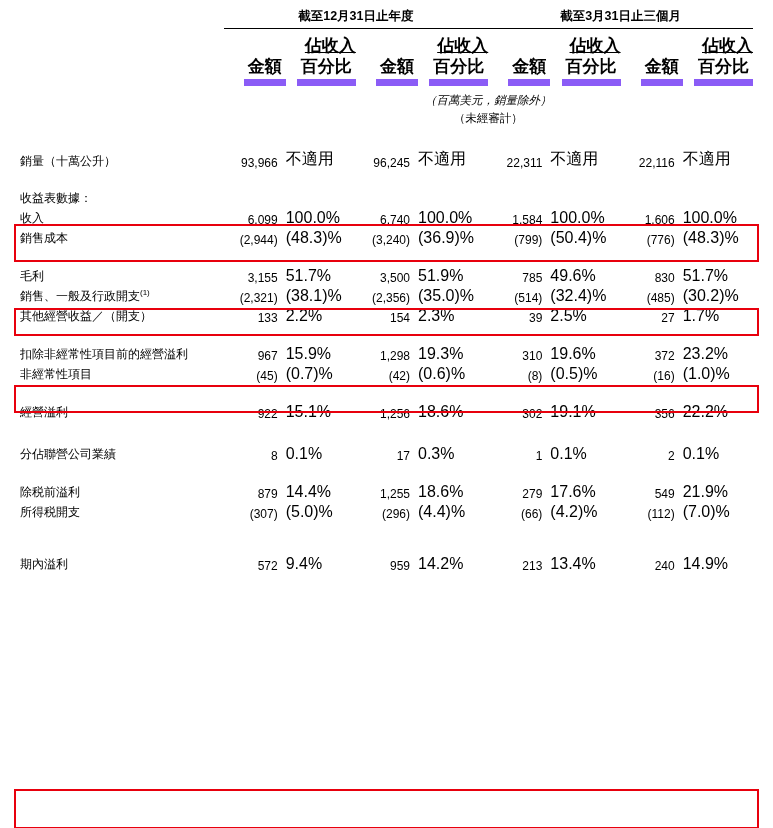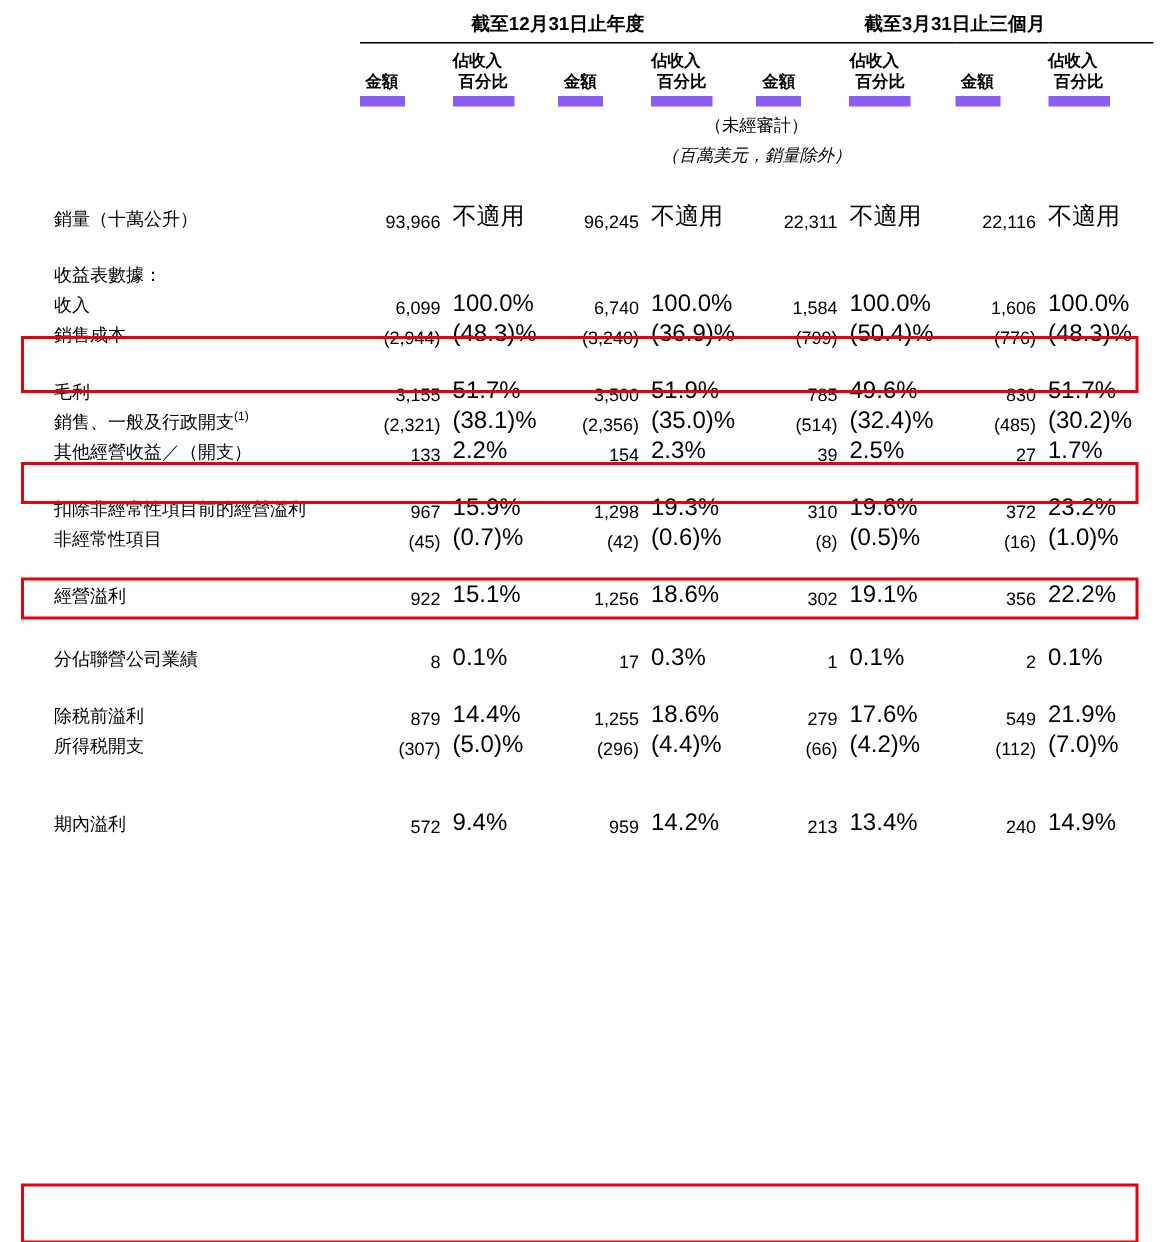--- a/index.html
+++ b/index.html
@@ -19,21 +19,21 @@
     position: relative;
     width: 773px;
     height: 828px;
     padding: 0;
     box-sizing: border-box;
   }
 
   table.fin {
     border-collapse: collapse;
     width: 733px;
-    margin-left: 36px;
+    margin-left: 20px;
     margin-top: 8px;
     table-layout: fixed;
     font-size: 12px;
   }
 
   
   col.c-label { width: 203px; }
   col.c-amt   { width: 62px; }
   col.c-pct   { width: 70px; }
 
@@ -52,26 +52,27 @@
   }
   .hdr-year {
     text-align: center;
     font-weight: bold;
     font-size: 12.5px;
     padding-top: 3px;
     padding-bottom: 3px;
     border-bottom: 1px solid #000;
   }
   .hdr-sub {
-    text-align: left;
+    text-align: right;
     font-weight: bold;
-    font-size: 11px;
+    font-size: 17px;
     line-height: 1.25;
     padding-top: 6px;
     padding-bottom: 2px;
+    text-decoration: underline;
   }
   .hdr-sub .u {
     display: inline-block;
     border-bottom: 7px solid #8b5cf6;
     padding: 0 4px 1px 4px;
   }
   .note-line {
     text-align: center;
     font-size: 11.5px;
     font-style: italic;
@@ -154,25 +155,25 @@
         <td class="hdr-sub"><span class="u">金額</span></td>
         <td class="hdr-sub"><span>佔收入</span><br><span class="u">百分比</span></td>
         <td class="hdr-sub"><span class="u">金額</span></td>
         <td class="hdr-sub"><span>佔收入</span><br><span class="u">百分比</span></td>
         <td class="hdr-sub"><span class="u">金額</span></td>
         <td class="hdr-sub"><span>佔收入</span><br><span class="u">百分比</span></td>
       </tr>
 
       <tr>
         <td></td>
-        <td class="note-line2" colspan="8">（未經審計）</td>
+        <td class="note-line" colspan="8">（百萬美元，銷量除外）</td>
       </tr>
       <tr>
         <td></td>
-        <td class="note-line" colspan="8">（百萬美元，銷量除外）</td>
+        <td class="note-line2" colspan="8">（未經審計）</td>
       </tr>
 
       <tr class="spacer-lg">
           <td colspan="9"></td>
         </tr>
 
 
       <tr class="row-h">
         <td class="lbl">銷量（十萬公升）</td>
         <td class="num">93,966</td>

